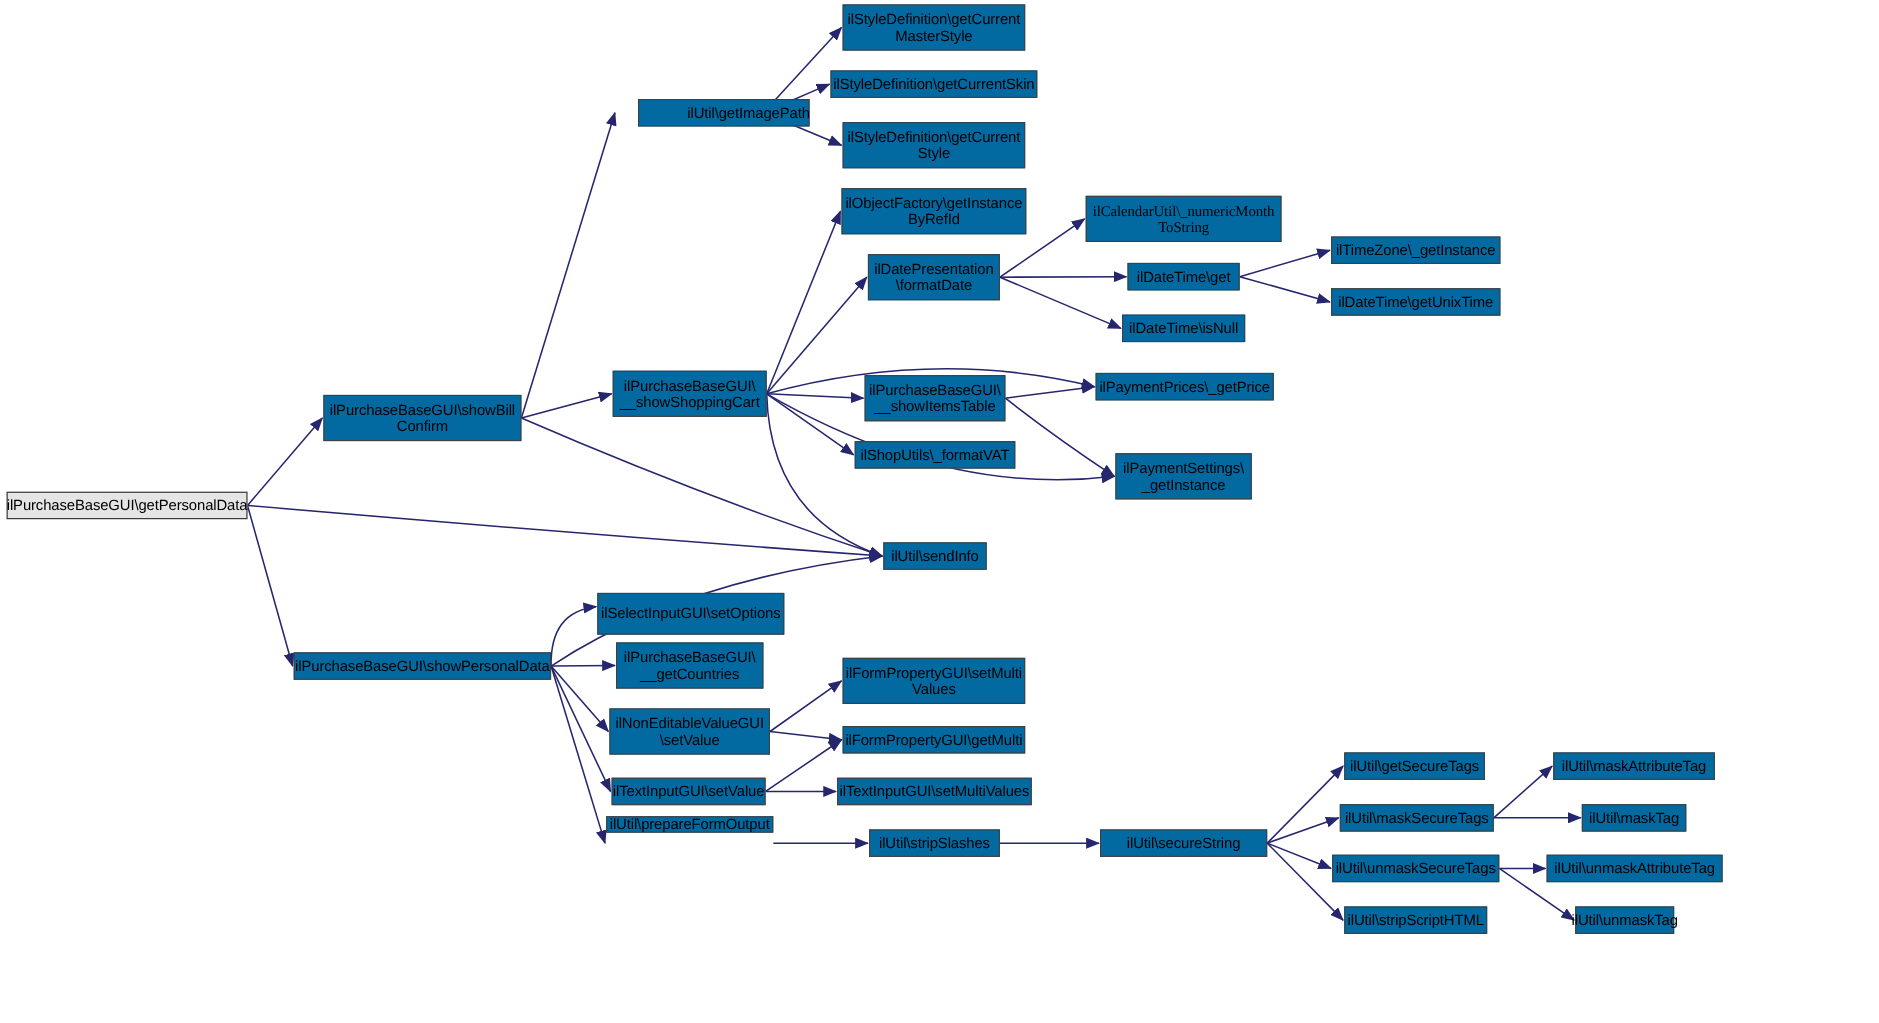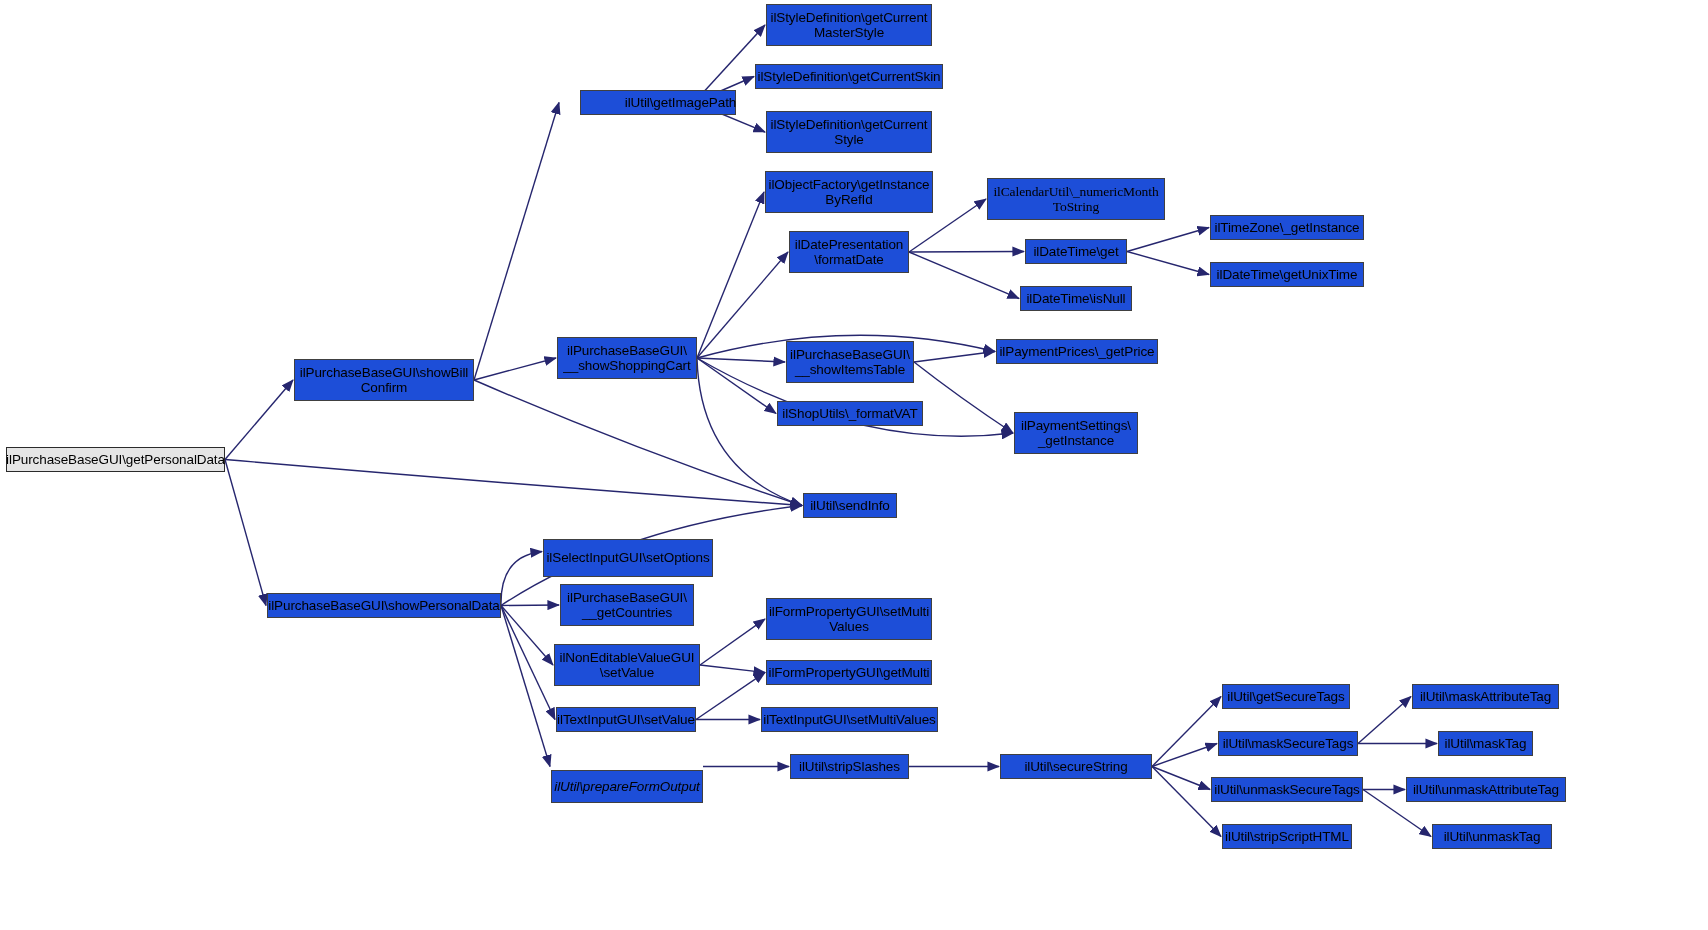--- a/index.html
+++ b/index.html
@@ -1,21 +1,21 @@
 <!DOCTYPE html>
 <html><head>
 <meta charset="utf-8">
 <title>Call Graph</title>
 <style>
   html,body{margin:0;padding:0;background:#ffffff;}
   #canvas{position:relative;width:1708px;height:930px;background:#ffffff;
           font-family:"Liberation Sans","DejaVu Sans",sans-serif;overflow:hidden;}
   #edges{position:absolute;left:0;top:0;width:1708px;height:930px;pointer-events:none;}
   .node{position:absolute;box-sizing:border-box;border:1px solid #404040;
-        background:#1d4ed8;color:#000000;display:flex;align-items:center;
+        background:#0369a1;color:#000000;display:flex;align-items:center;
         justify-content:center;text-align:center;font-size:13.5px;line-height:15.5px;
         letter-spacing:-0.1px;white-space:pre-line;padding:0 3px;}
   .node.root{background:#e5e5e5;border-color:#2b2b2b;}
 </style>
 </head>
 <body>
 
 <div id="canvas">
   <svg id="edges" viewBox="0 0 1708 930" xmlns="http://www.w3.org/2000/svg">
     <defs>
@@ -102,25 +102,25 @@
       <div class="node" style="left: 543px; top: 539px; width: 170px; height: 38px;">ilSelectInputGUI\setOptions</div>
       <div class="node" style="left: 560px; top: 584px; width: 134px; height: 42px;">ilPurchaseBaseGUI\
 __getCountries</div>
       <div class="node" style="left: 554px; top: 644px; width: 146px; height: 42px;">ilNonEditableValueGUI
 \setValue</div>
       <div class="node" style="left: 766px; top: 598px; width: 166px; height: 42px;">ilFormPropertyGUI\setMulti
 Values</div>
       <div class="node" style="left: 766px; top: 660px; width: 166px; height: 25px;">ilFormPropertyGUI\getMulti</div>
       <div class="node" style="left: 556px; top: 707px; width: 140px; height: 25px;">ilTextInputGUI\setValue</div>
       <div class="node" style="left: 761px; top: 707px; width: 177px; height: 25px;">ilTextInputGUI\setMultiValues</div>
-      <div class="node" style="left: 551px; top: 770px; width: 152px; height: 33px; font-style: italic;">ilUtil\prepareFormOutput</div>
+      <div class="node" style="left: 551px; top: 742px; width: 152px; height: 15px;">ilUtil\prepareFormOutput</div>
       <div class="node" style="left: 790px; top: 754px; width: 119px; height: 25px;">ilUtil\stripSlashes</div>
       <div class="node" style="left: 1000px; top: 754px; width: 152px; height: 25px;">ilUtil\secureString</div>
       <div class="node" style="left: 1222px; top: 684px; width: 128px; height: 25px;">ilUtil\getSecureTags</div>
       <div class="node" style="left: 1218px; top: 731px; width: 140px; height: 25px;">ilUtil\maskSecureTags</div>
       <div class="node" style="left: 1211px; top: 777px; width: 152px; height: 25px;">ilUtil\unmaskSecureTags</div>
       <div class="node" style="left: 1222px; top: 824px; width: 130px; height: 25px;">ilUtil\stripScriptHTML</div>
       <div class="node" style="left: 1412px; top: 684px; width: 147px; height: 25px;">ilUtil\maskAttributeTag</div>
       <div class="node" style="left: 1438px; top: 731px; width: 95px; height: 25px;">ilUtil\maskTag</div>
       <div class="node" style="left: 1406px; top: 777px; width: 160px; height: 25px;">ilUtil\unmaskAttributeTag</div>
-      <div class="node" style="left: 1432px; top: 824px; width: 120px; height: 25px;">ilUtil\unmaskTag</div>
+      <div class="node" style="left: 1432px; top: 824px; width: 90px; height: 25px;">ilUtil\unmaskTag</div>
     </div>
 </div>
 
 </body></html>

